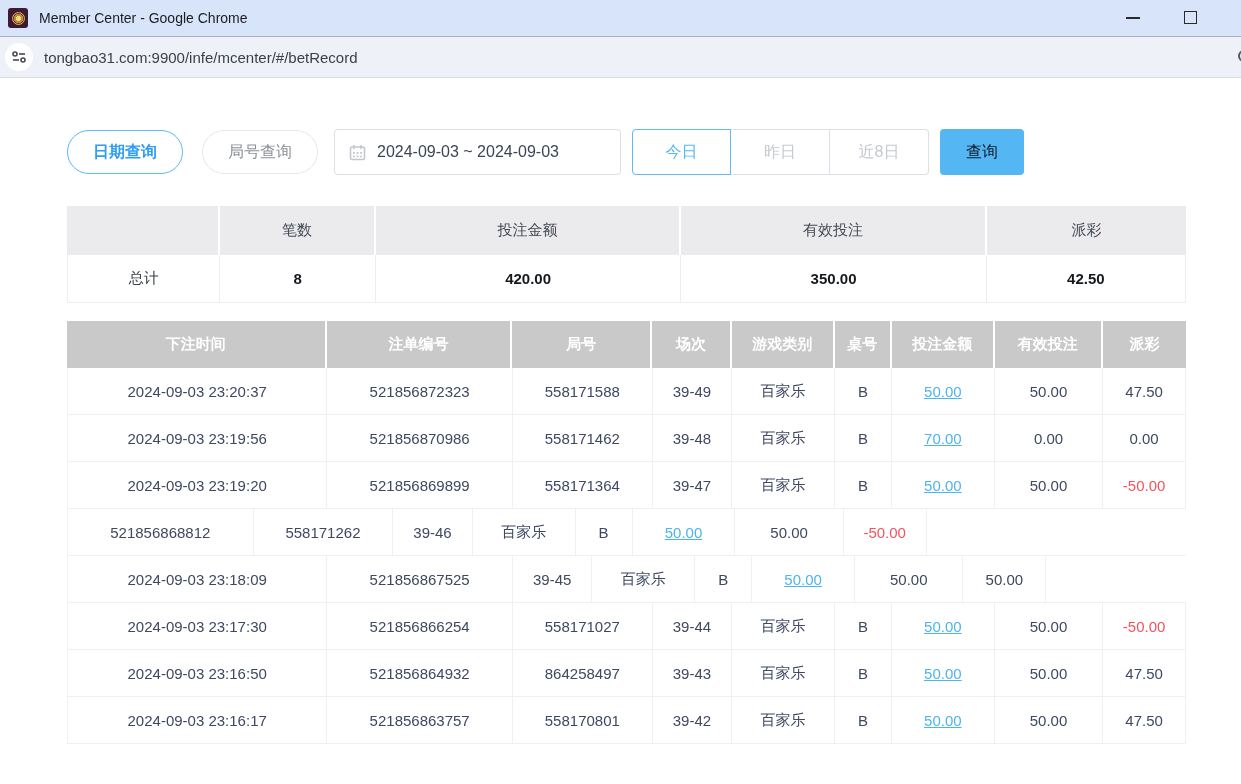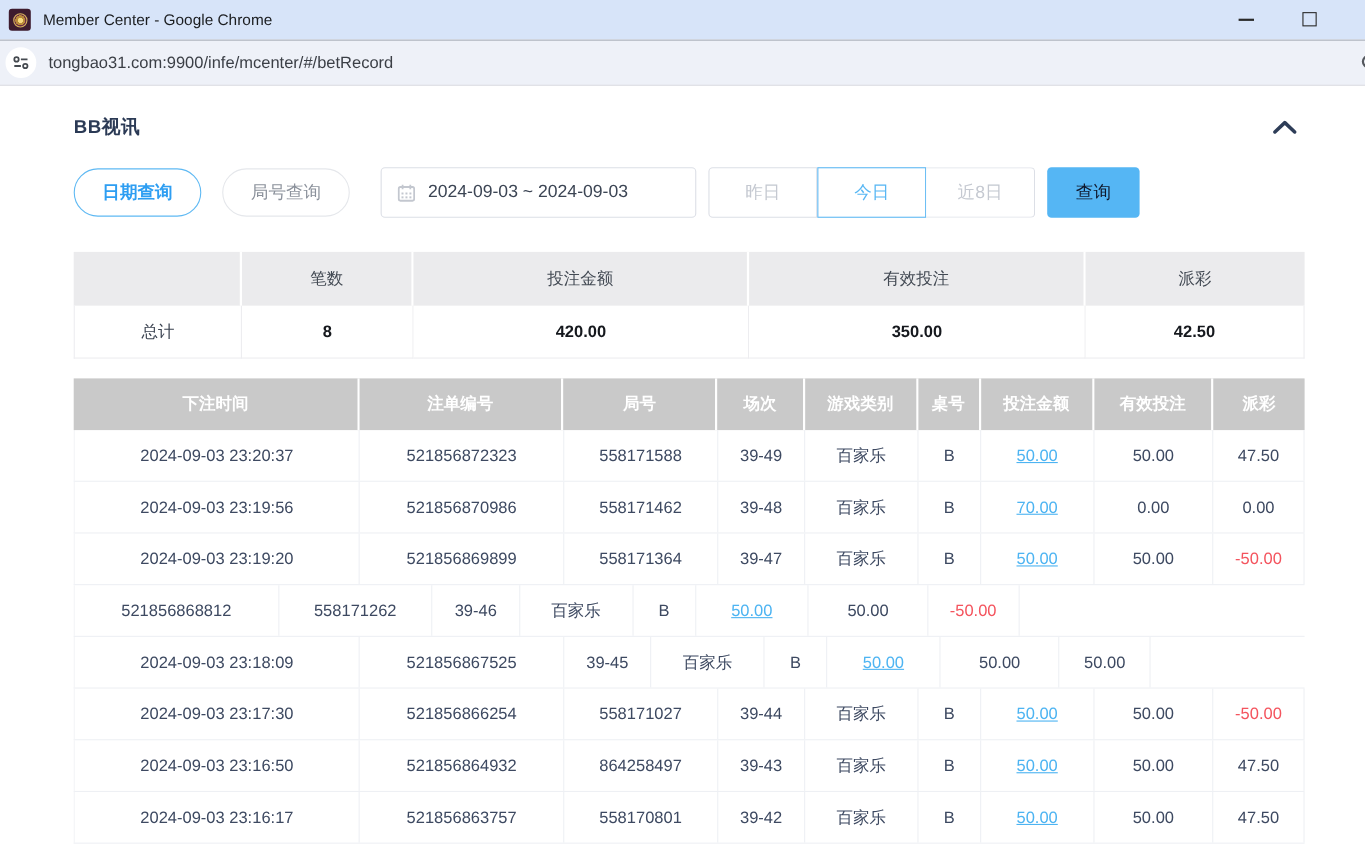--- a/index.html
+++ b/index.html
@@ -35,21 +35,21 @@
   .page-title { font-size:17px; font-weight:700; color:#2b3a55; letter-spacing:.5px; }
   .collapse { margin-right:7px; cursor:pointer; display:flex; }
 
   
   .filter-row { margin-top:25px; display:flex; align-items:center; }
   .pill { height:44px; padding:0 25px; border-radius:22px; background:#fff;
           font-size:16px; display:flex; align-items:center; cursor:pointer; }
   .pill.active { border:1px solid #5fb9f3; color:#2e9ef2; font-weight:700; }
   .pill.inactive { border:1px solid #e5e7eb; color:#8b919b; margin-left:19px;font-family:Liberation Mono, monospace; }
 
-  .date-box { margin-left:28px; width:287px; height:46px; border:1px solid #dcdfe6;
+  .date-box { margin-left:16px; width:287px; height:46px; border:1px solid #dcdfe6;
               border-radius:4px; display:flex; align-items:center; padding:0 14px;
               background:#fff; cursor:pointer; }
   .cal-icon { display:flex; margin-right:11px; }
   .date-text { font-size:16px; color:#3c4554; }
 
   .seg-group { margin-left:11px; display:flex; height:46px; }
   .seg { width:99px; height:46px; background:#fff; border:1px solid #dcdfe6;
          border-left-width:0; display:flex; align-items:center; justify-content:center;
          font-size:16px; color:#c5c9d1; cursor:pointer; }
   .seg:first-child { border-left-width:1px; border-radius:4px 0 0 4px; }
@@ -111,28 +111,20 @@
       <line x1="2" y1="11" x2="8" y2="11" stroke="#454a50" stroke-width="1.6"></line>
       <circle cx="12" cy="11" r="2" fill="none" stroke="#454a50" stroke-width="1.6"></circle>
     </svg>
   </div>
   <span class="url-text">tongbao31.com:9900/infe/mcenter/#/betRecord</span>
   <div class="partial-avatar"></div>
 </div>
 
 <div class="content">
 
-  <div class="page-head">
-    <div class="page-title">BB视讯</div>
-    <div class="collapse">
-      <svg width="22" height="13" viewBox="0 0 22 13">
-        <polyline points="2,11 11,2.5 20,11" fill="none" stroke="#2e3d58" stroke-width="3.2" stroke-linecap="round" stroke-linejoin="round"></polyline>
-      </svg>
-    </div>
-  </div>
 
   <div class="filter-row">
     <div class="pill active">日期查询</div>
     <div class="pill inactive">局号查询</div>
 
     <div class="date-box">
       <span class="cal-icon">
         <svg width="17" height="17" viewBox="0 0 17 17">
           <rect x="1.5" y="3" width="14" height="12.5" rx="1.5" fill="none" stroke="#c3c7cf" stroke-width="1.6"></rect>
           <line x1="5" y1="1" x2="5" y2="5" stroke="#c3c7cf" stroke-width="1.6"></line>
@@ -144,22 +136,22 @@
             <rect x="4" y="11.5" width="1.8" height="1.8"></rect>
               <rect x="7.6" y="11.5" width="1.8" height="1.8"></rect>
               <rect x="11.2" y="11.5" width="1.8" height="1.8"></rect>
           </g>
         </svg>
       </span>
       <span class="date-text">2024-09-03 ~ 2024-09-03</span>
     </div>
 
     <div class="seg-group">
+      <div class="seg active">今日</div>
       <div class="seg">昨日</div>
-      <div class="seg active">今日</div>
       <div class="seg">近8日</div>
     </div>
 
     <button class="query-btn">查询</button>
   </div>
 
   <div class="summary">
     <div class="srow shead">
       <div class="scell s0"></div>
       <div class="scell s1">笔数</div>

